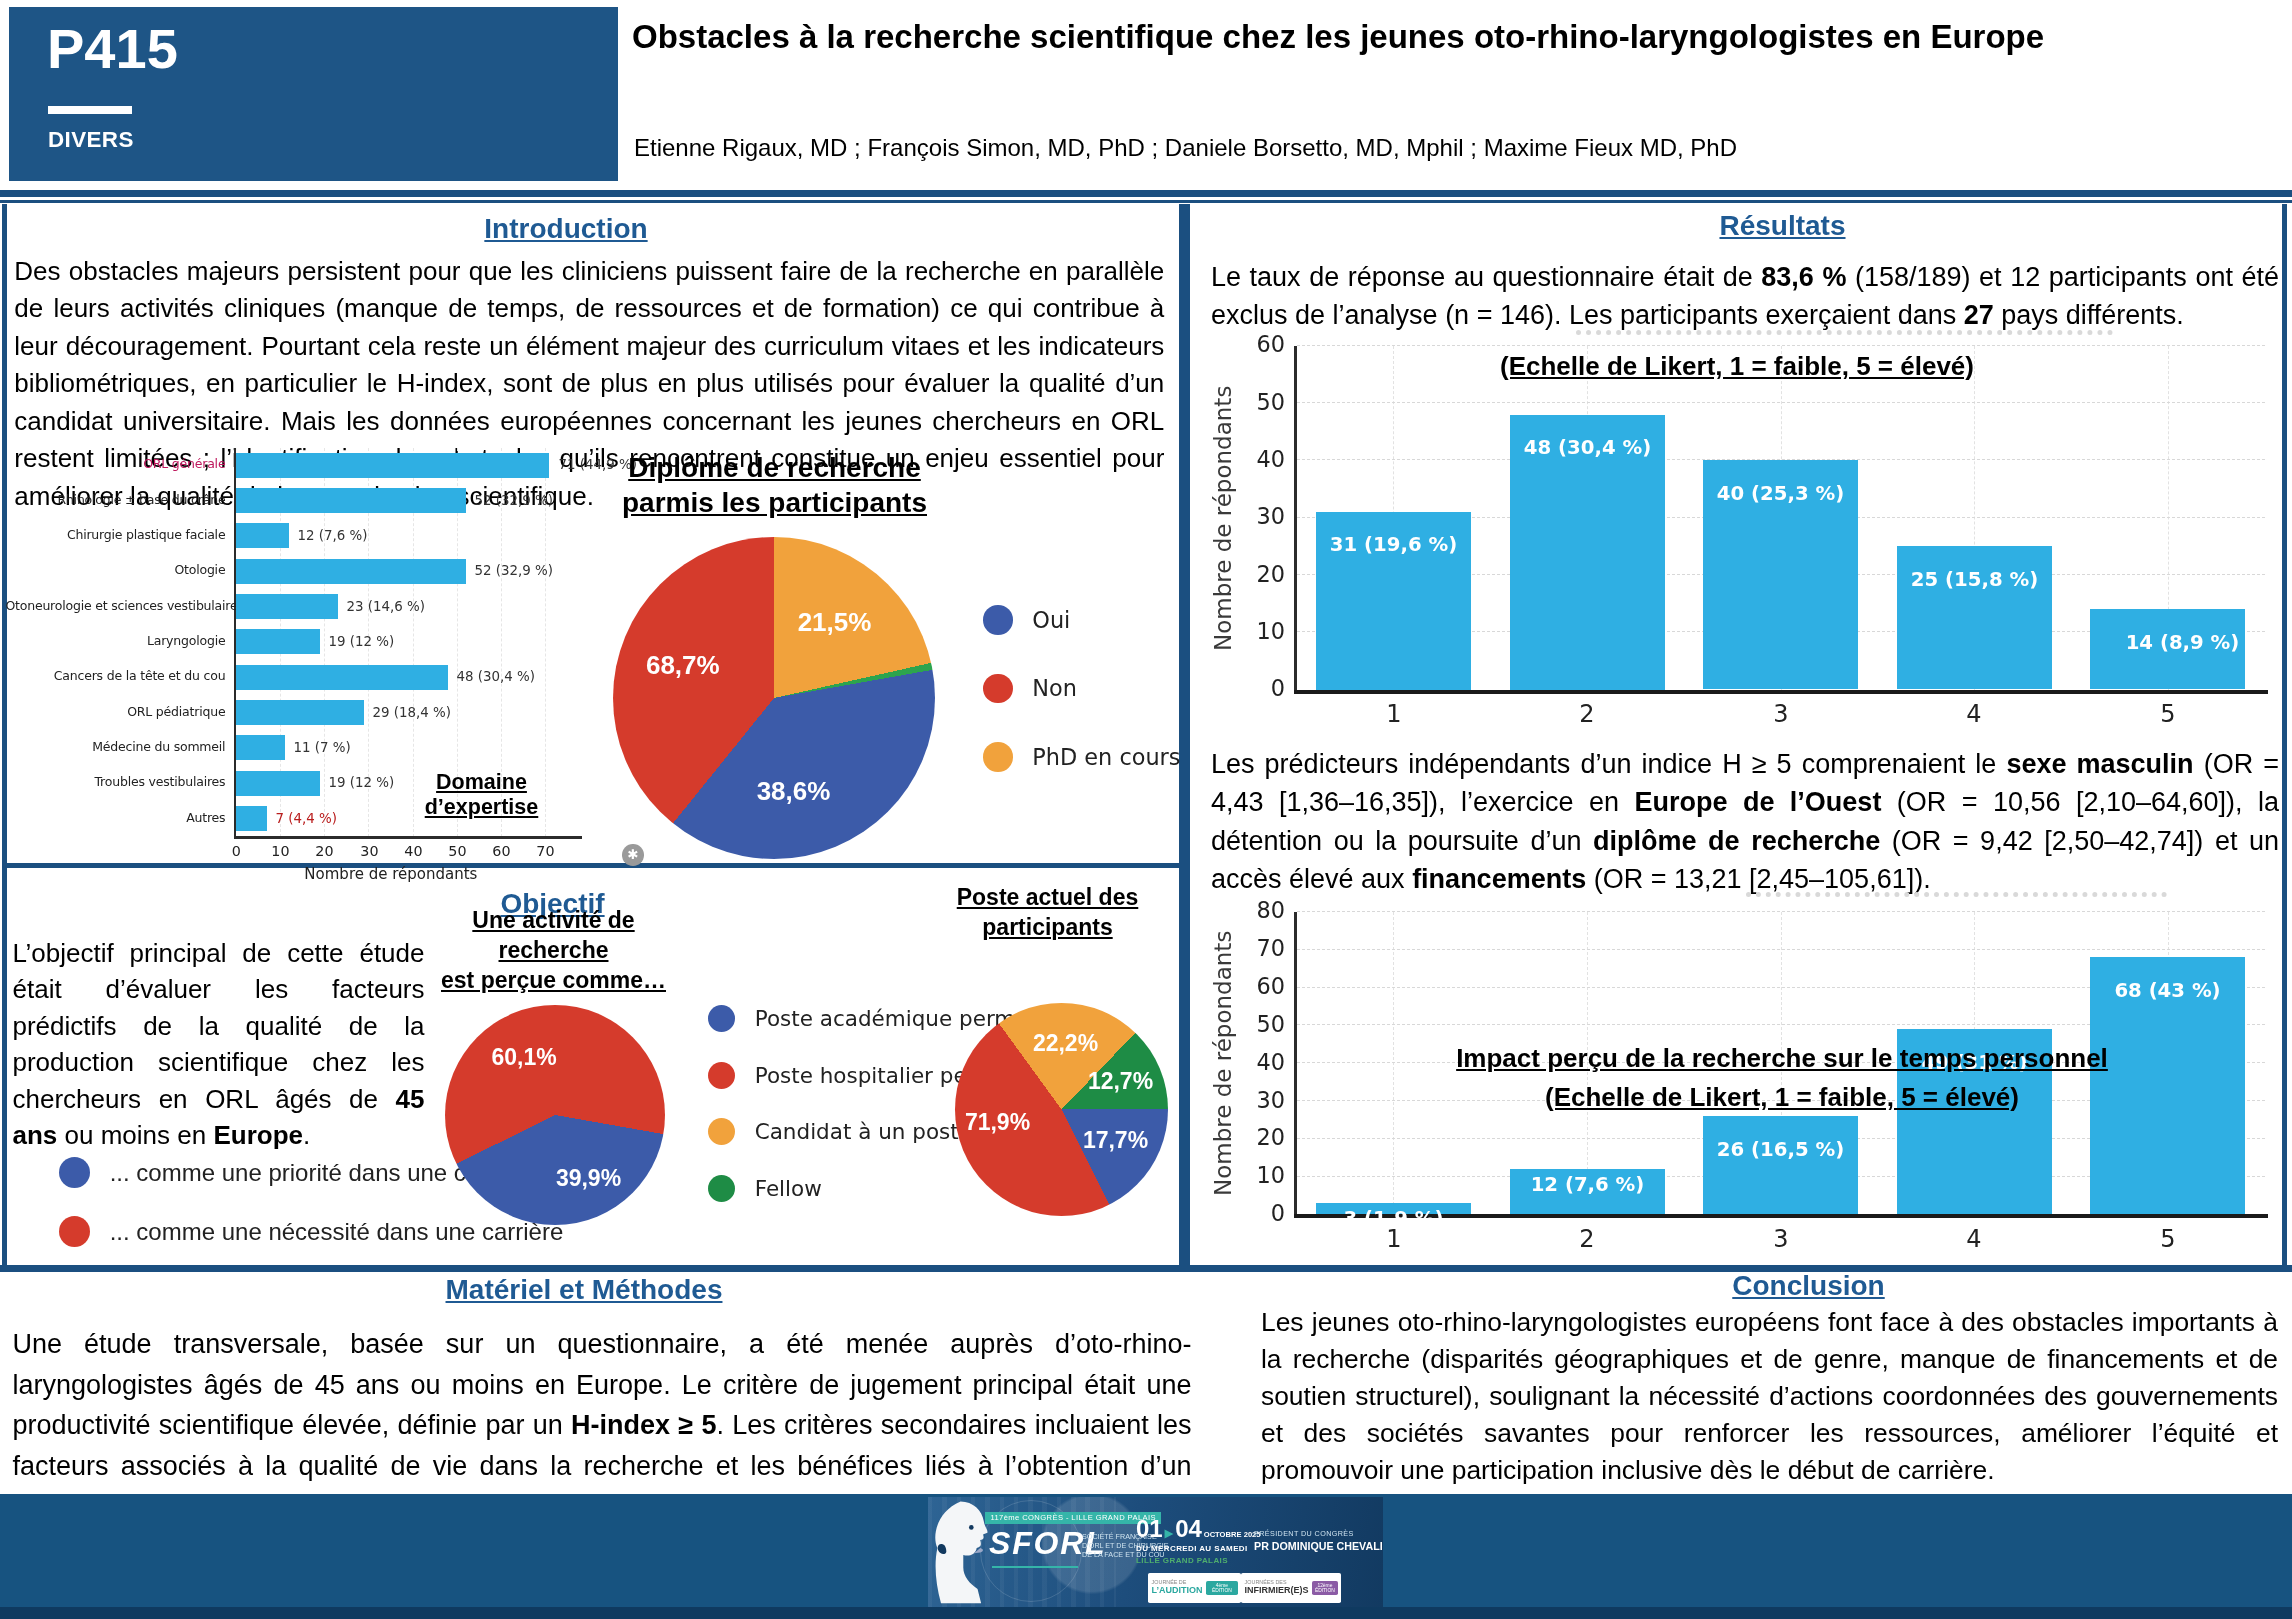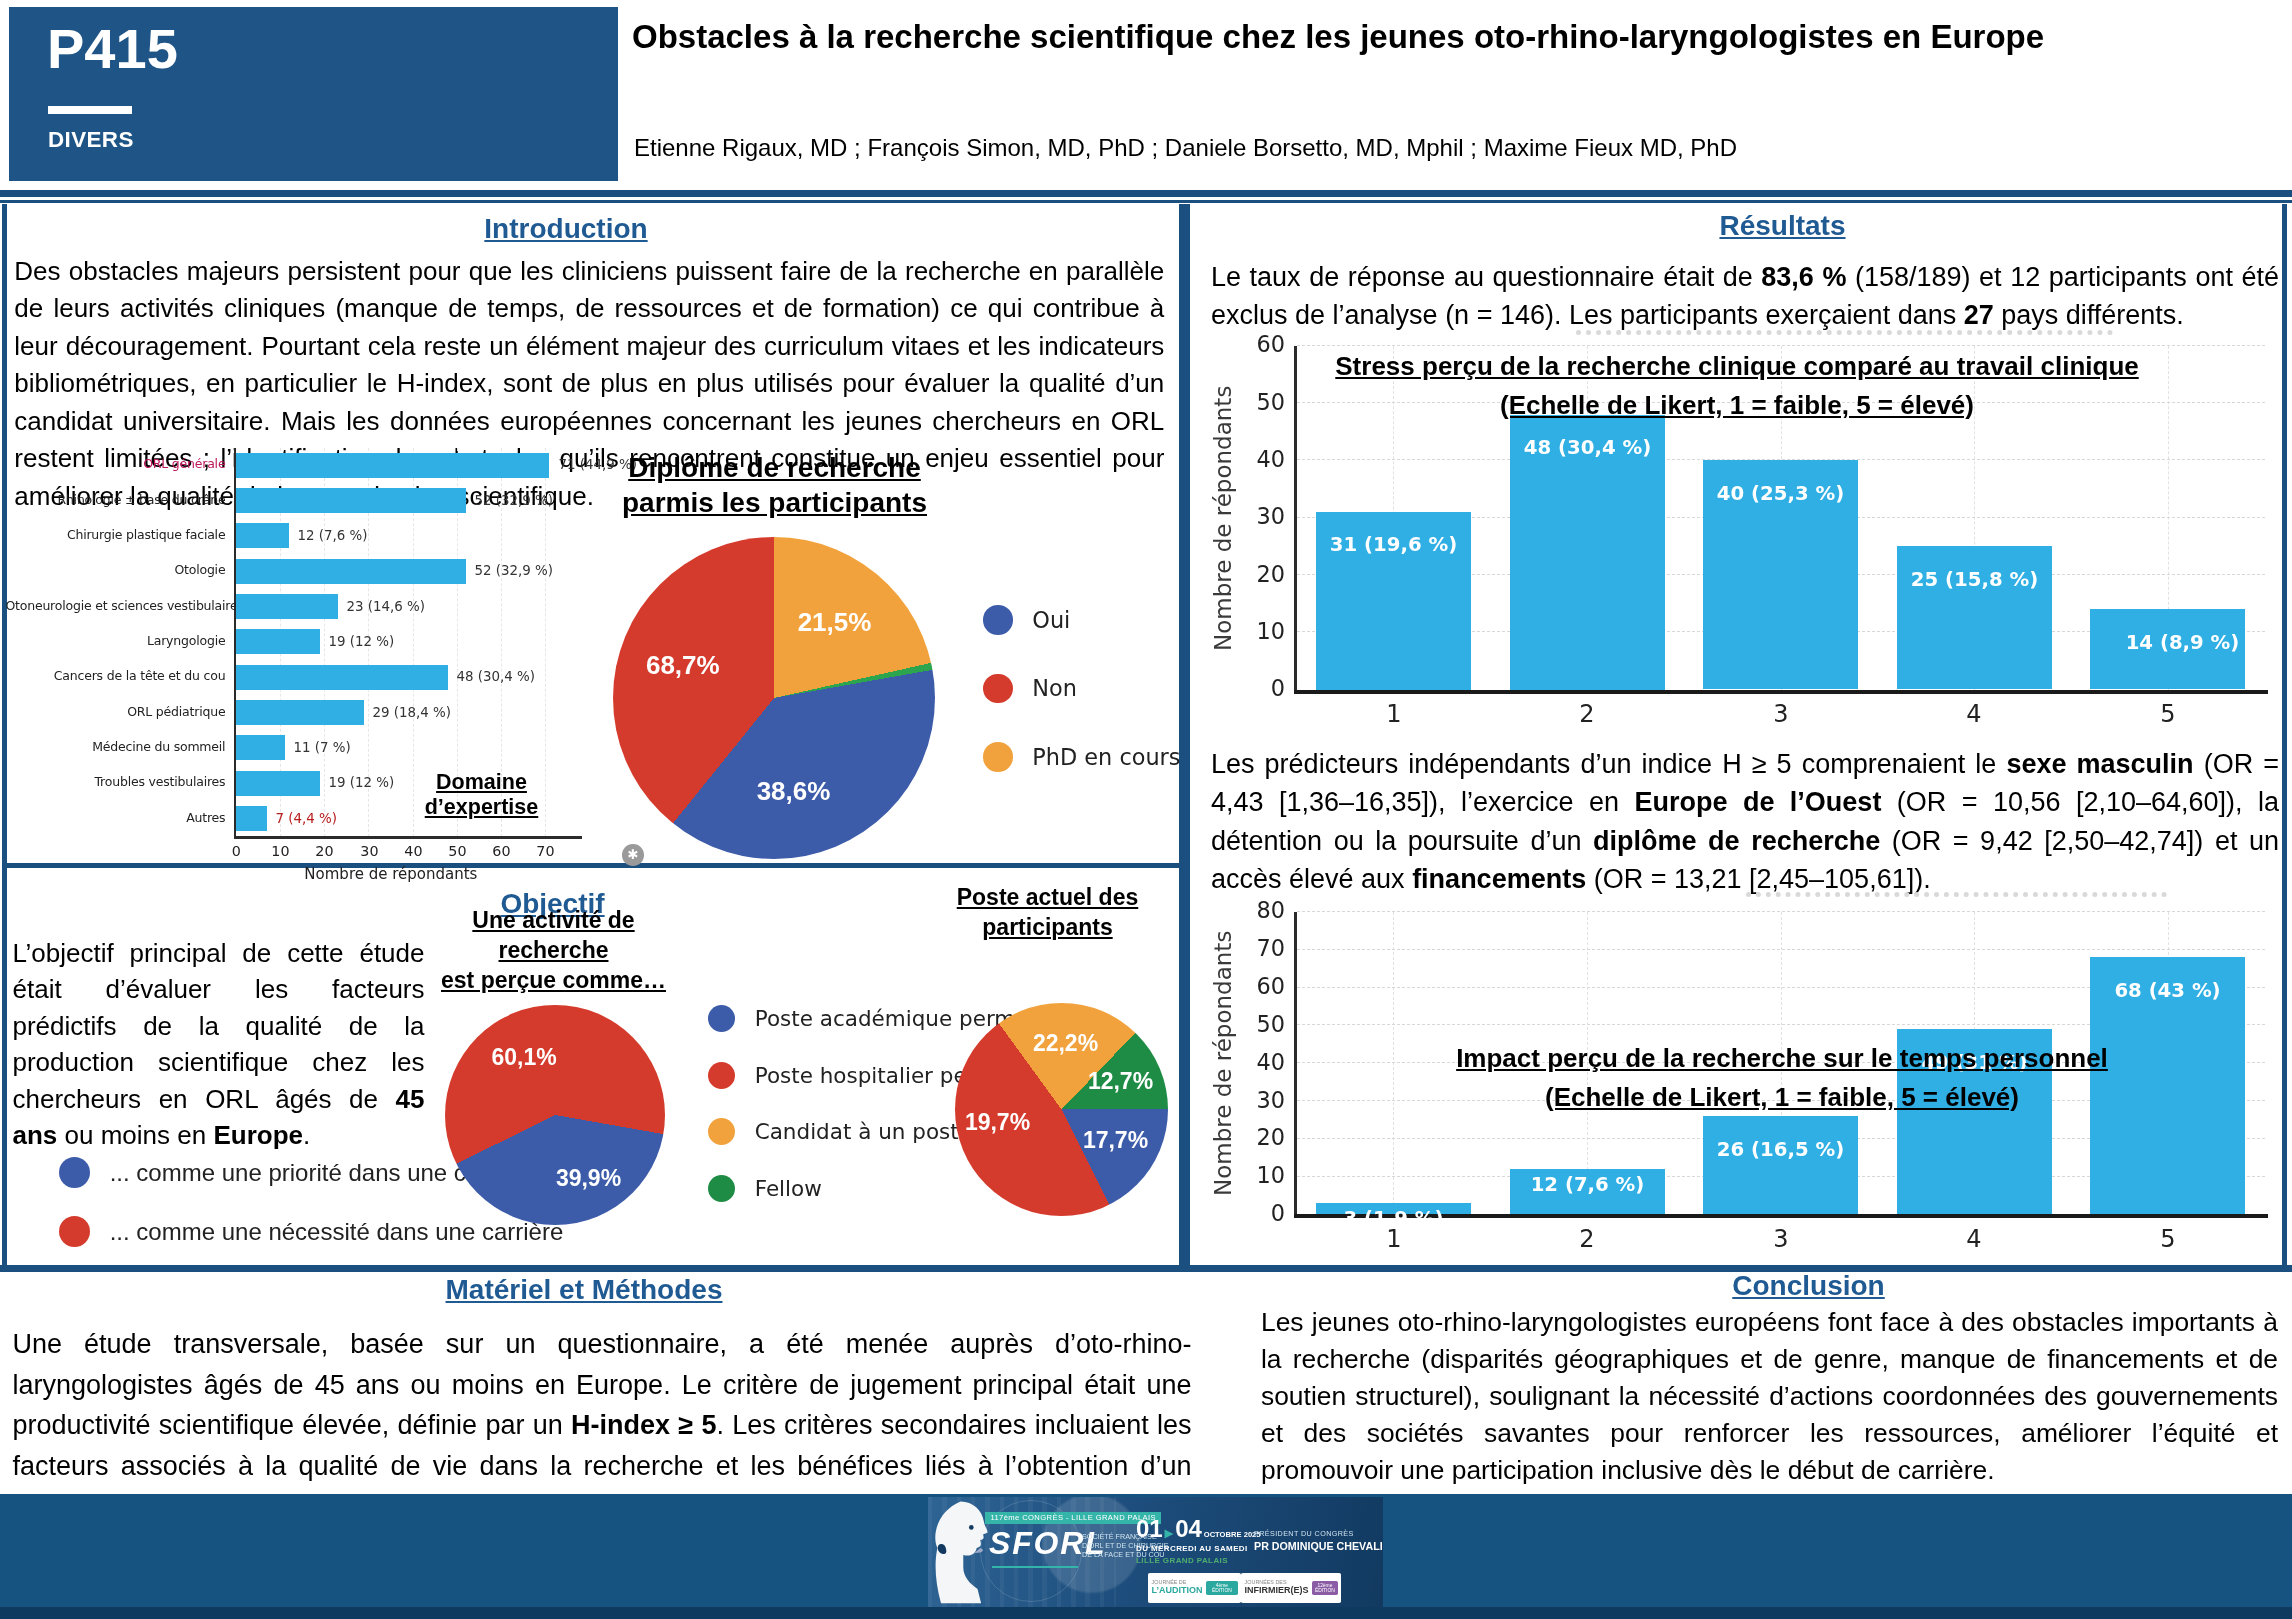--- a/index.html
+++ b/index.html
@@ -217,21 +217,21 @@
     </div>
     <div class="leg-row">
       <span class="dot" style="background: rgb(30, 140, 69);"></span>
       <span>Fellow</span>
     </div>
   </div>
 <div class="pie" style="left: 955px; top: 1003px; width: 213px; height: 213px; background: conic-gradient(from 324deg, rgb(241, 162, 60) 0deg, rgb(241, 162, 60) 79.92deg, rgb(30, 140, 69) 79.92deg, rgb(30, 140, 69) 125.64deg, rgb(60, 91, 169) 125.64deg, rgb(60, 91, 169) 189.36deg, rgb(213, 59, 44) 189.36deg, rgb(213, 59, 44) 360.36deg);">
     <div style="left: 48px; top: 27px; width: 125px; text-align: center; font-size: 23px; font-weight: bold; color: rgb(255, 255, 255);">22,2%</div>
     <div style="left: 103px; top: 65px; width: 125px; text-align: center; font-size: 23px; font-weight: bold; color: rgb(255, 255, 255);">12,7%</div>
     <div style="left: 98px; top: 124px; width: 125px; text-align: center; font-size: 23px; font-weight: bold; color: rgb(255, 255, 255);">17,7%</div>
-    <div style="left: -20px; top: 106px; width: 125px; text-align: center; font-size: 23px; font-weight: bold; color: rgb(255, 255, 255);">19,7%</div>
+    <div style="left: -20px; top: 106px; width: 125px; text-align: center; font-size: 23px; font-weight: bold; color: rgb(255, 255, 255);">71,9%</div>
   </div>
 
 <div class="sec-h" style="left:1272px;top:210px;width:1021px;">Résultats</div>
 <div class="para" style="left:1211px;top:258px;width:1068px;font-size:27px;line-height:1.42;"><span>Le taux de réponse au questionnaire était de </span><span style="font-weight: bold;">83,6 %</span><span> (158/189) et 12 participants ont été exclus de l’analyse (n = 146). Les participants exerçaient dans </span><span style="font-weight: bold;">27</span><span> pays différents.</span></div>
 
 <div class="remnant" style="left:1576px;top:330px;width:537px;"></div>
 <div class="chart" style="left:1207px;top:335px;width:1072px;height:399px;">
     <div class="vlab" style="top: 10.7px; height: 344px;">Nombre de répondants</div>
     <div style="left: 186px; top: 10.7px; height: 344px; border-left: 1.8px dashed rgb(226, 226, 226);"></div>
     <div style="left: 380px; top: 10.7px; height: 344px; border-left: 1.8px dashed rgb(226, 226, 226);"></div>
@@ -263,21 +263,20 @@
     <div style="left: 496px; top: 147px; width: 155px; text-align: center; font-size: 19.7px; font-weight: bold; color: rgb(255, 255, 255);">40 (25,3 %)</div>
     <div style="left: 477px; top: 365px; width: 194px; text-align: center; font-size: 24px; color: rgb(34, 34, 34);">3</div>
     <div style="left: 690px; top: 211px; width: 155px; height: 143px; background: rgb(47, 175, 227);"></div>
     <div style="left: 690px; top: 233px; width: 155px; text-align: center; font-size: 19.7px; font-weight: bold; color: rgb(255, 255, 255);">25 (15,8 %)</div>
     <div style="left: 670px; top: 365px; width: 194px; text-align: center; font-size: 24px; color: rgb(34, 34, 34);">4</div>
     <div style="left: 883px; top: 274px; width: 155px; height: 80px; background: rgb(47, 175, 227);"></div>
     <div style="left: 883px; top: 296px; width: 185px; text-align: center; font-size: 19.7px; font-weight: bold; color: rgb(255, 255, 255);">14 (8,9 %)</div>
     <div style="left: 864px; top: 365px; width: 194px; text-align: center; font-size: 24px; color: rgb(34, 34, 34);">5</div>
   </div>
 <div class="ov-title" style="left:1334px;top:347px;width:806px;font-size:26px;line-height:1.5;">
-  <div>Stress perçu de la recherche clinique comparé au travail clinique</div>
   <div>(Echelle de Likert, 1 = faible, 5 = élevé)</div>
 </div>
 
 <div class="para" style="left:1211px;top:745px;width:1068px;font-size:27px;line-height:1.42;"><span>Les prédicteurs indépendants d’un indice H ≥ 5 comprenaient le </span><span style="font-weight: bold;">sexe masculin</span><span> (OR = 4,43 [1,36–16,35]), l’exercice en </span><span style="font-weight: bold;">Europe de l’Ouest</span><span> (OR = 10,56 [2,10–64,60]), la détention ou la poursuite d’un </span><span style="font-weight: bold;">diplôme de recherche</span><span> (OR = 9,42 [2,50–42,74]) et un accès élevé aux </span><span style="font-weight: bold;">financements</span><span> (OR = 13,21 [2,45–105,61]).</span></div>
 
 <div class="remnant" style="left:1746px;top:892px;width:421px;"></div>
 <div class="chart" style="left:1207px;top:901px;width:1072px;height:358px;">
     <div class="vlab" style="top: 10.7px; height: 303px;">Nombre de répondants</div>
     <div style="left: 186px; top: 10.7px; height: 303px; border-left: 1.8px dashed rgb(226, 226, 226);"></div>
     <div style="left: 380px; top: 10.7px; height: 303px; border-left: 1.8px dashed rgb(226, 226, 226);"></div>

